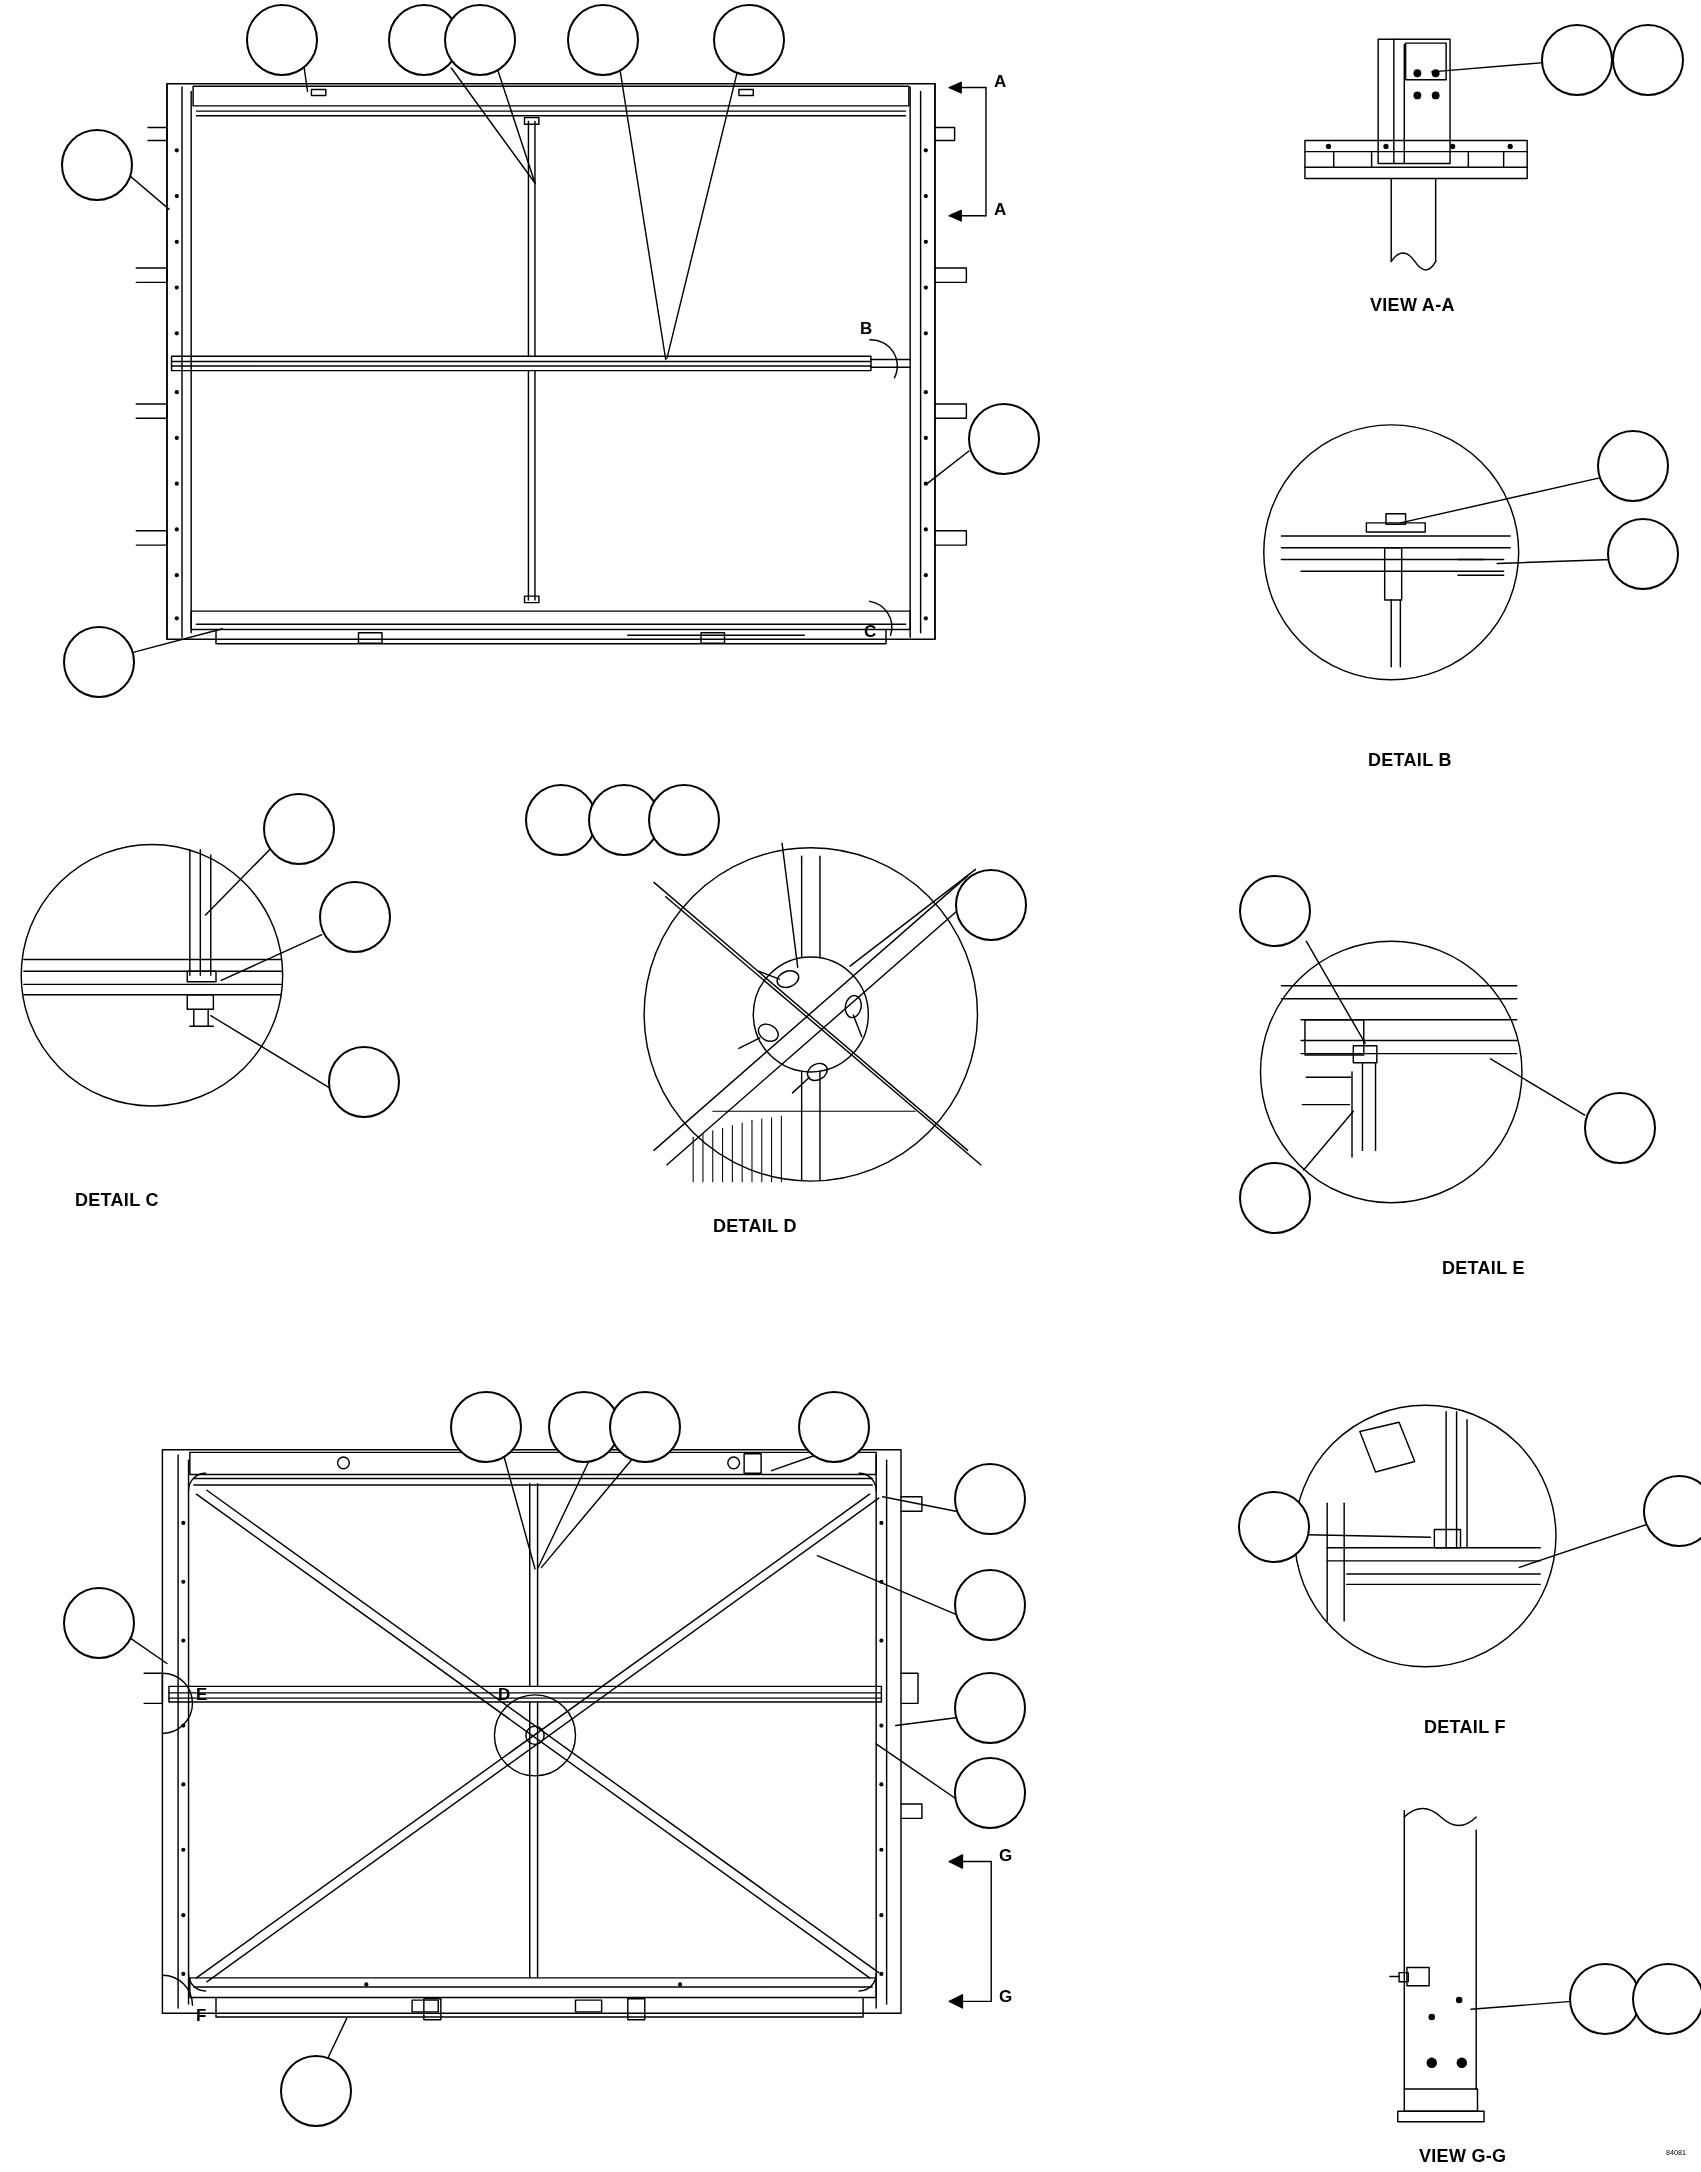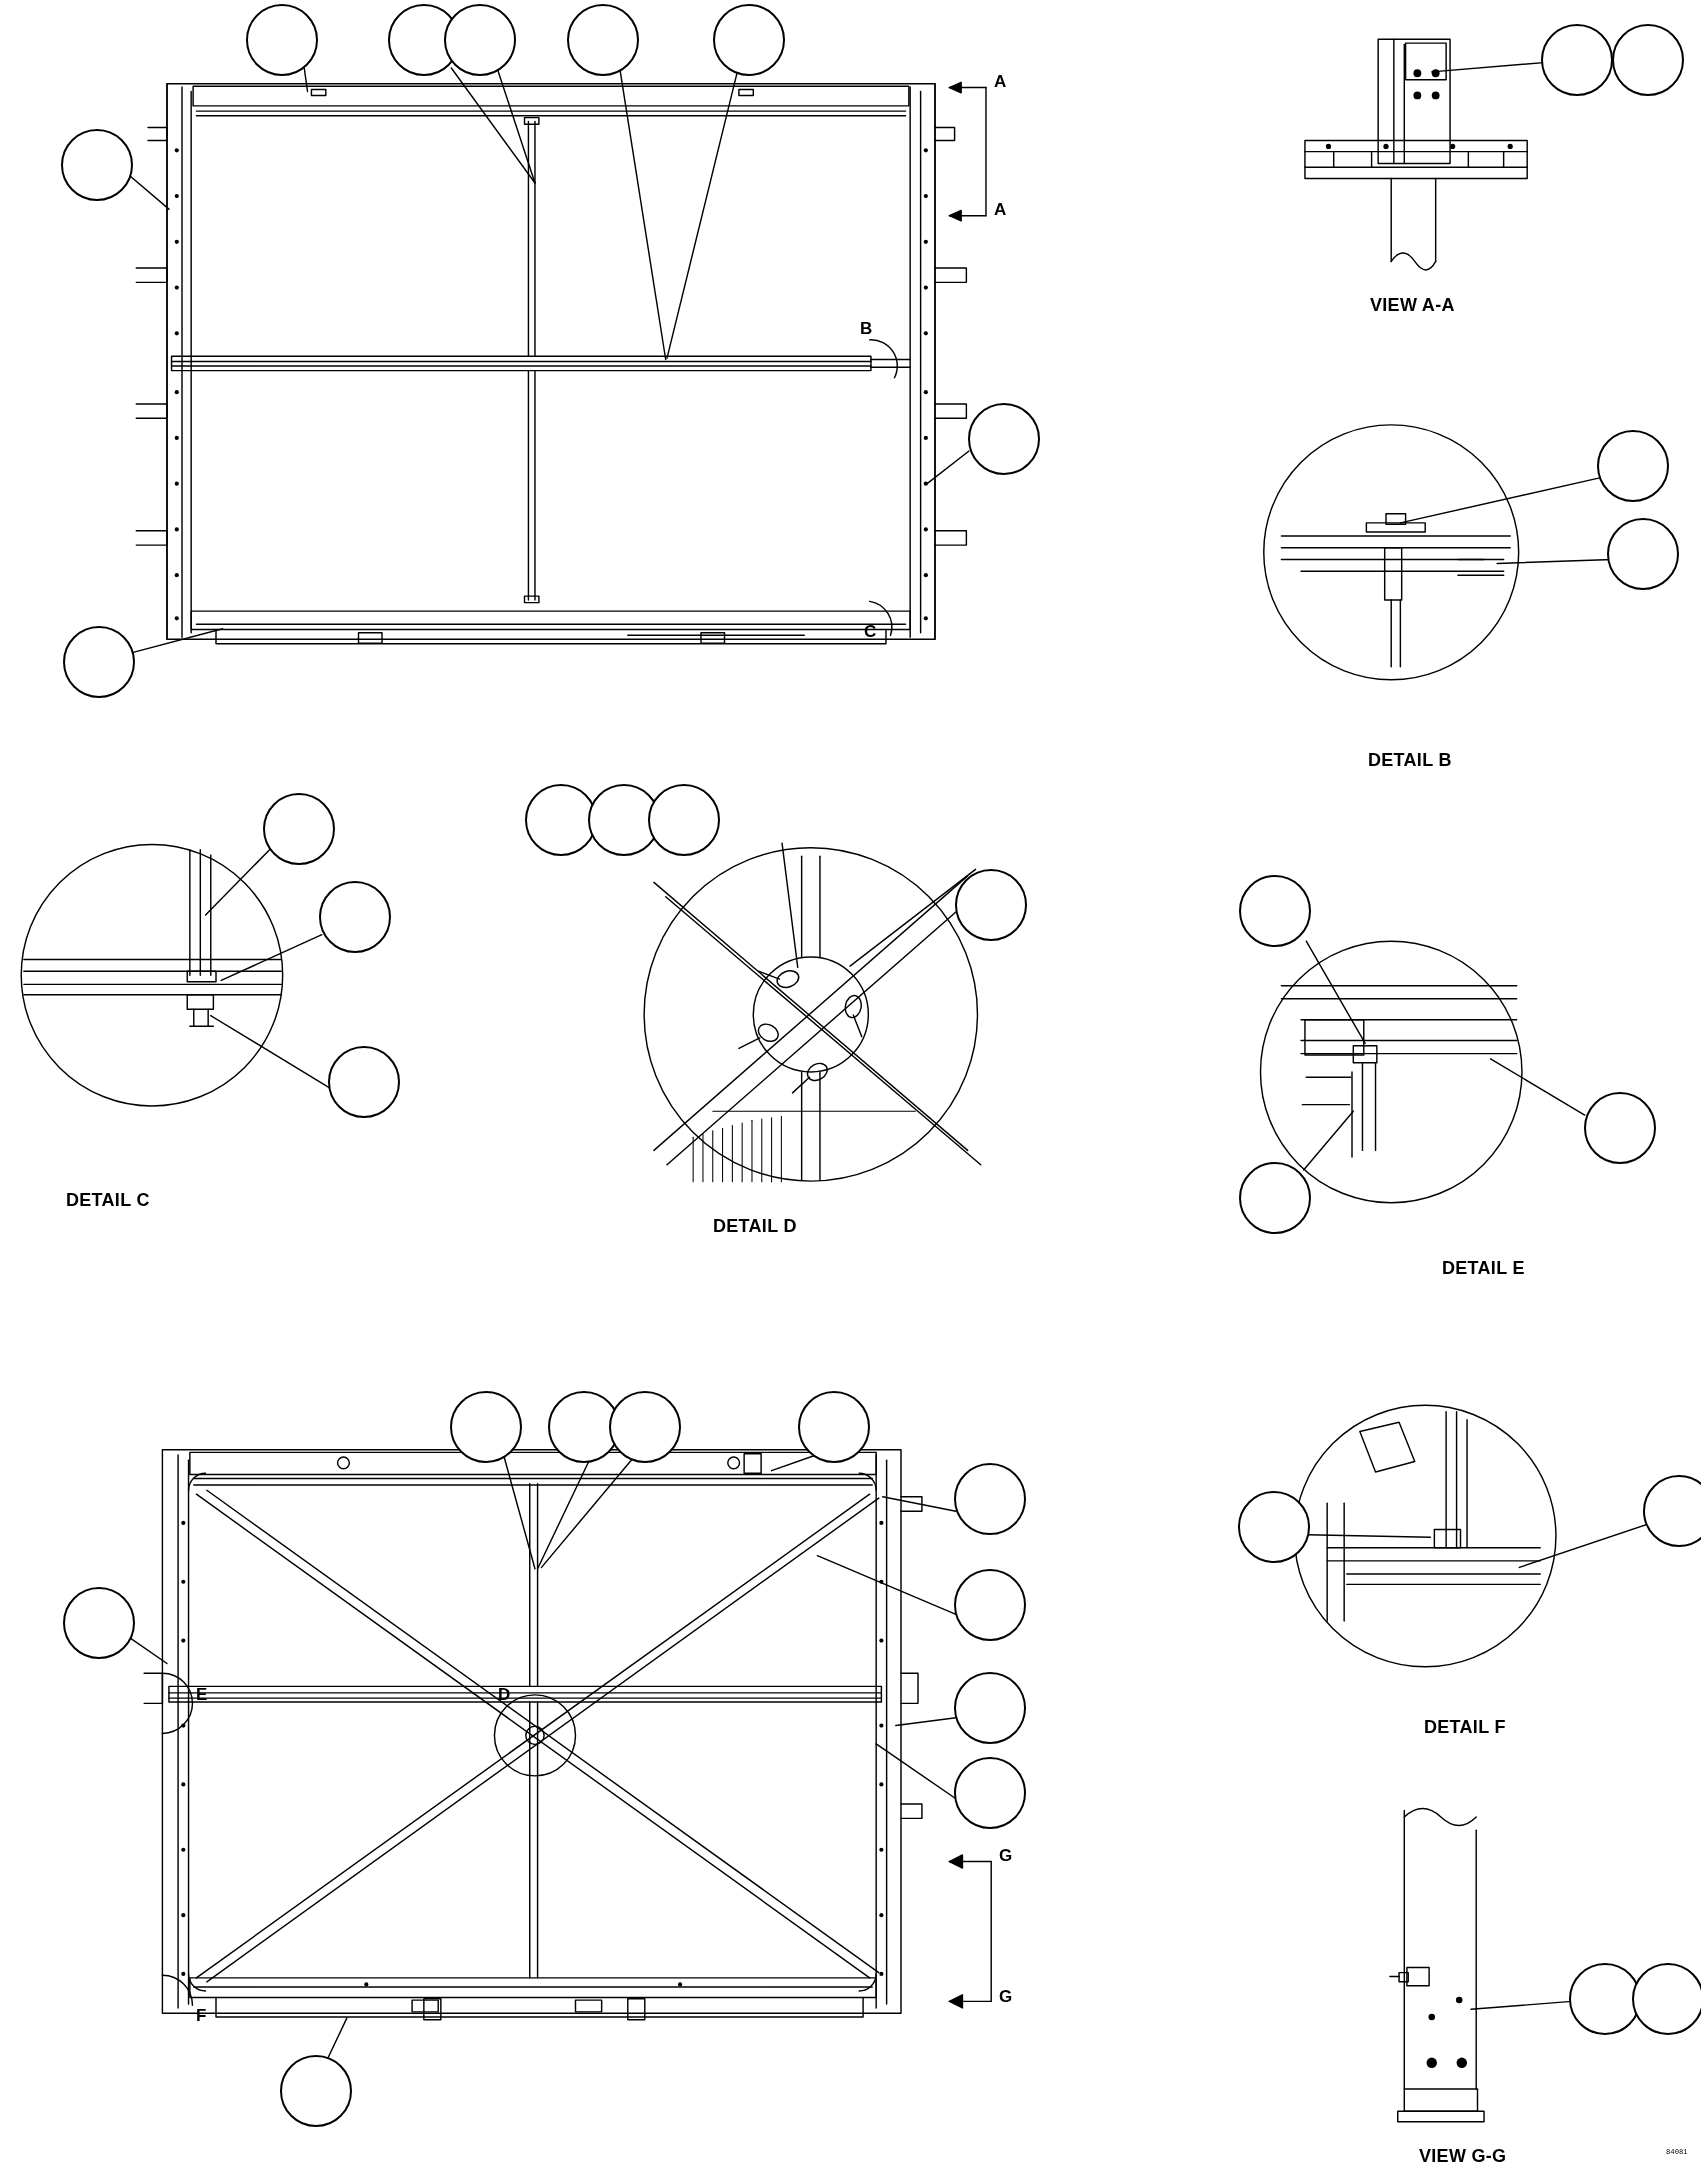--- a/index.html
+++ b/index.html
@@ -2,21 +2,21 @@
 <html style="font-size:10.5px"><head>
 <meta charset="utf-8">
 <style>
   html,body{margin:0;padding:0;background:#ffffff;}
   body{width:1702px;height:2172px;position:relative;font-family:"Liberation Sans",sans-serif;color:#000;}
   .stage{position:absolute;left:0;top:0;width:1702px;height:2172px;}
   svg{position:absolute;left:0;top:0;width:1702px;height:2172px;overflow:visible;}
   .caption{position:absolute;font-weight:bold;font-size:18px;letter-spacing:0.3px;white-space:nowrap;}
   .secmark{position:absolute;font-weight:bold;font-size:17px;}
   .callout{position:absolute;border:2px solid #000;border-radius:50%;background:#fff;}
-  .docid{position:absolute;font-size:7.2px;font-family:Liberation Mono, monospace;}
+  .docid{position:absolute;font-size:7.2px;font-family:Liberation Sans, sans-serif;}
 </style>
 </head>
 <body>
 
 <div class="stage">
 
 <svg viewBox="0 0 2603 3323">
   <g fill="none" stroke="#000" stroke-width="2.2" stroke-linecap="round" stroke-linejoin="round">
 
     <g>
@@ -423,21 +423,21 @@
 <div class="secmark" style="left:860px;top:319px;">B</div>
 <div class="secmark" style="left:864px;top:622px;">C</div>
 <div class="secmark" style="left:498px;top:1685px;">D</div>
 <div class="secmark" style="left:196px;top:1685px;">E</div>
 <div class="secmark" style="left:196px;top:2006px;">F</div>
 <div class="secmark" style="left:999px;top:1846px;">G</div>
 <div class="secmark" style="left:999px;top:1987px;">G</div>
 
 <div class="caption" style="left:1370px;top:295px;">VIEW A-A</div>
 <div class="caption" style="left:1368px;top:750px;">DETAIL B</div>
-<div class="caption" style="left:66px;top:1190px;">DETAIL C</div>
+<div class="caption" style="left:75px;top:1190px;">DETAIL C</div>
 <div class="caption" style="left:713px;top:1216px;">DETAIL D</div>
 <div class="caption" style="left:1442px;top:1258px;">DETAIL E</div>
 <div class="caption" style="left:1424px;top:1717px;">DETAIL F</div>
 <div class="caption" style="left:1401px;top:2146px;margin-left:18px;">VIEW G-G</div>
 
 <div class="docid" style="left:1666px;top:2148px;">84081</div>
 
 </div>
 
 

